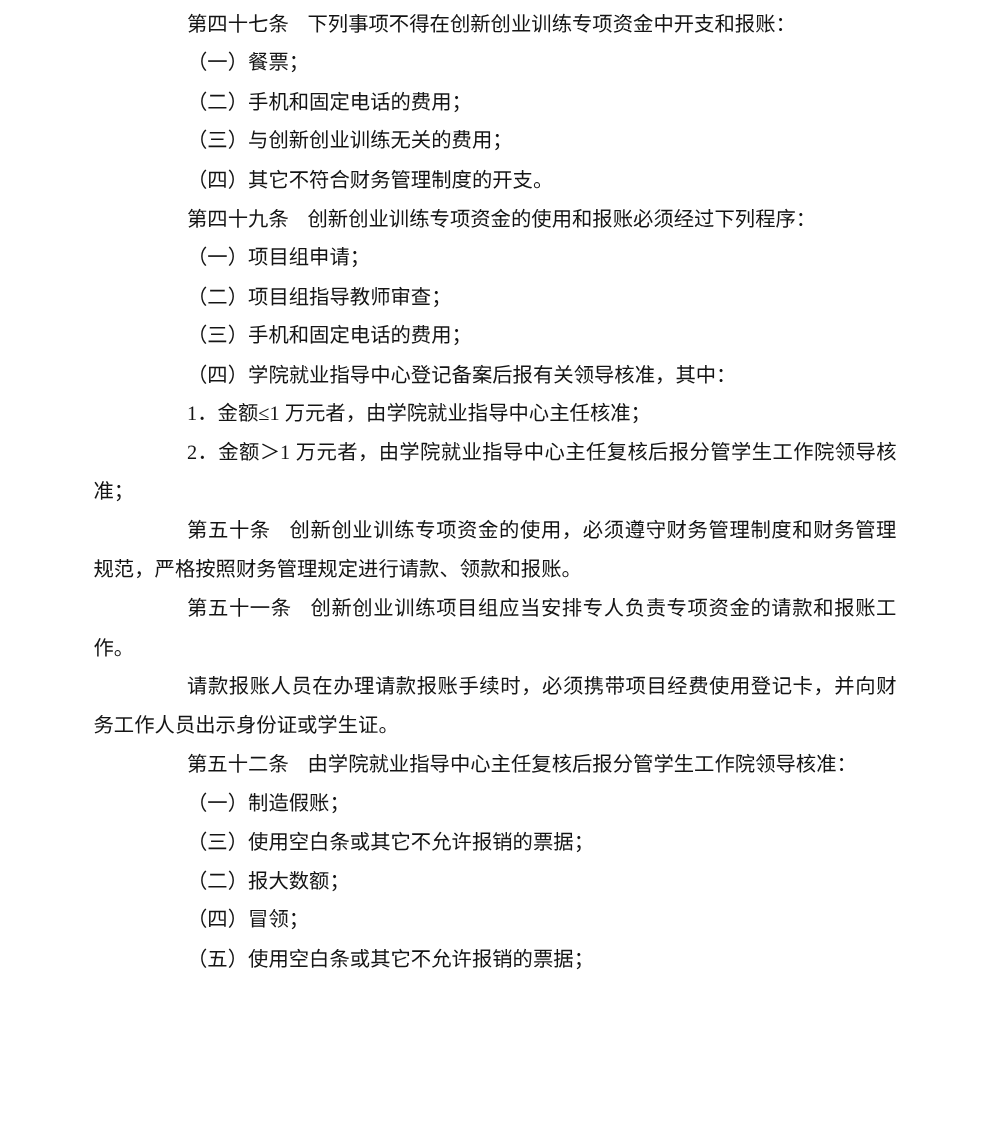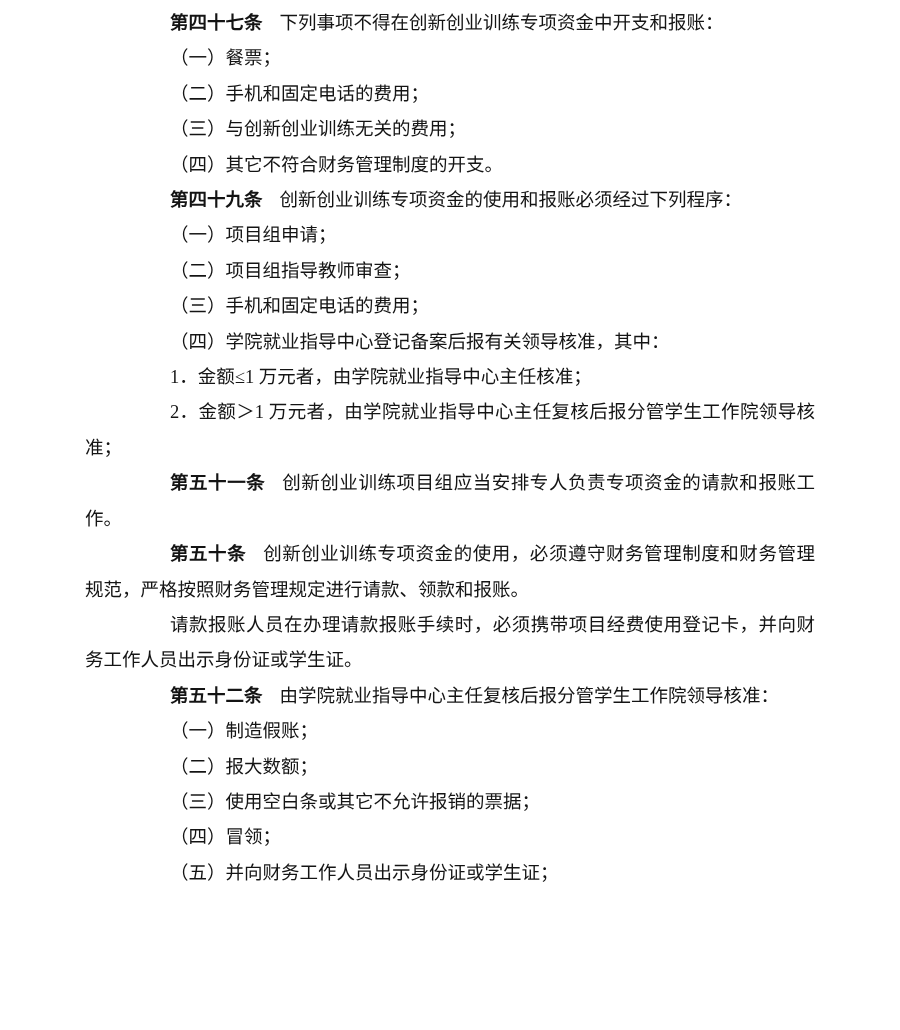--- a/index.html
+++ b/index.html
@@ -26,21 +26,21 @@
     line-height: 35.4px;
     color: #141414;
     text-align: justify;
   }
   p.para {
     margin: 0;
     padding: 0;
     text-indent: 85px;
   }
   .article-label {
-    font-weight: bold;
+    font-weight: normal;
     margin-right: 17px;
   }
   .article-label:empty {
     display: none;
     margin-right: 0;
   }
 </style>
 </head>
 <body>
 
@@ -65,31 +65,31 @@
 
   <p class="para"><span class="para-text">（三）手机和固定电话的费用；</span></p>
 
   <p class="para"><span class="para-text">（四）学院就业指导中心登记备案后报有关领导核准，其中：</span></p>
 
   <p class="para"><span class="para-text">1．金额≤1 万元者，由学院就业指导中心主任核准；</span></p>
 
   <p class="para"><span class="para-text">2．金额＞1 万元者，由学院就业指导中心主任复核后报分管学生工作院领导核准；</span></p>
 
 
+  <p class="para"><span class="article-label">第五十条</span><span class="para-text">创新创业训练专项资金的使用，必须遵守财务管理制度和财务管理规范，严格按照财务管理规定进行请款、领款和报账。</span></p>
+
   <p class="para"><span class="article-label">第五十一条</span><span class="para-text">创新创业训练项目组应当安排专人负责专项资金的请款和报账工作。</span></p>
-
-  <p class="para"><span class="article-label">第五十条</span><span class="para-text">创新创业训练专项资金的使用，必须遵守财务管理制度和财务管理规范，严格按照财务管理规定进行请款、领款和报账。</span></p>
 
   <p class="para"><span class="para-text">请款报账人员在办理请款报账手续时，必须携带项目经费使用登记卡，并向财务工作人员出示身份证或学生证。</span></p>
 
   <p class="para"><span class="article-label">第五十二条</span><span class="para-text">由学院就业指导中心主任复核后报分管学生工作院领导核准：</span></p>
 
   <p class="para"><span class="para-text">（一）制造假账；</span></p>
 
+  <p class="para"><span class="para-text">（三）使用空白条或其它不允许报销的票据；</span></p>
+
   <p class="para"><span class="para-text">（二）报大数额；</span></p>
-
-  <p class="para"><span class="para-text">（三）使用空白条或其它不允许报销的票据；</span></p>
 
   <p class="para"><span class="para-text">（四）冒领；</span></p>
 
-  <p class="para"><span class="para-text">（五）并向财务工作人员出示身份证或学生证；</span></p>
+  <p class="para"><span class="para-text">（五）使用空白条或其它不允许报销的票据；</span></p>
 </div>
 </div>
 
 </body></html>

